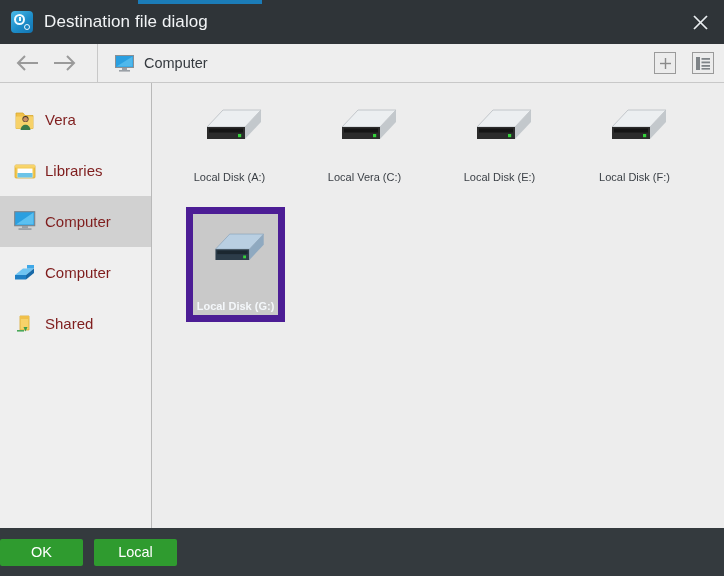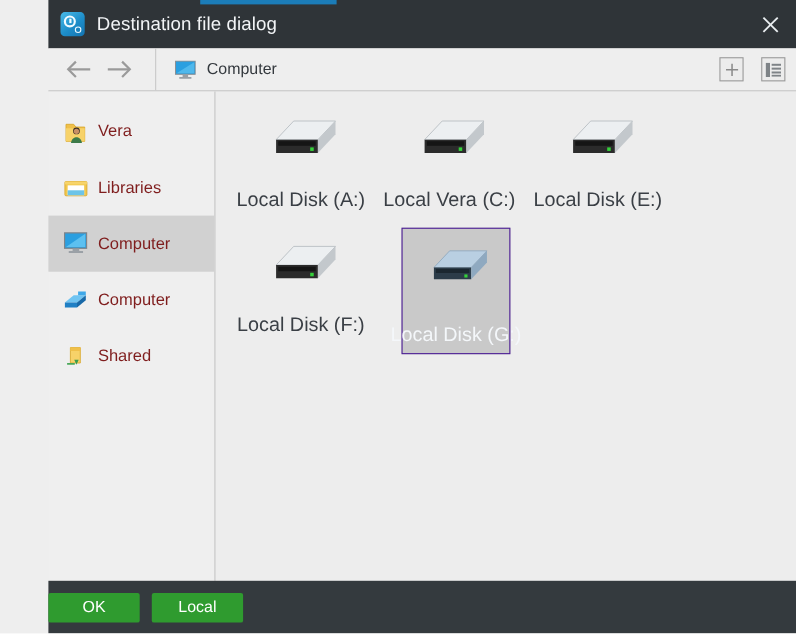--- a/index.html
+++ b/index.html
@@ -17,21 +17,20 @@
 
   .window {
     position: relative;
     width: 724px;
     height: 576px;
     background: #eeeeee;
     box-sizing: border-box;
     display: flex;
     flex-direction: column;
     overflow: hidden;
-    padding-left: 44px;
   }
 
   
   .titlebar {
     position: relative;
     height: 44px;
     min-height: 44px;
     background: #2f3438;
     display: flex;
     align-items: center;
@@ -220,34 +219,35 @@
     display: flex;
     flex-direction: column;
     align-items: center;
     justify-content: flex-start;
     box-sizing: border-box;
     padding-top: 8px;
     cursor: pointer;
   }
   .file-item.selected {
     background: #c9c9c9;
-    border: 1px solid #4c1d95;
+    border: 7px solid #4c1d95;
     width: 99px;
     height: 115px;
     margin-left: 24px;
     padding-top: 12px;
+    font-weight: bold;
   }
   .file-icon {
     width: 74px;
     height: 56px;
     position: relative;
     flex: 0 0 auto;
   }
   .file-label {
-    font-size: 18px;
+    font-size: 11px;
     color: #3a3f45;
     margin-top: 14px;
     white-space: nowrap;
     text-align: center;
   }
   .file-item.selected .file-label {
     color: #f4f7fa;
     margin-top: 18px;
   }
 

